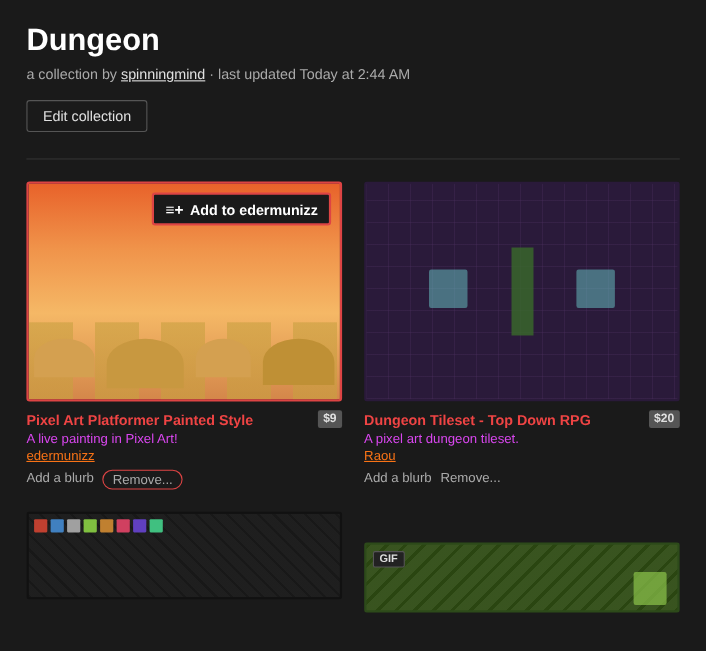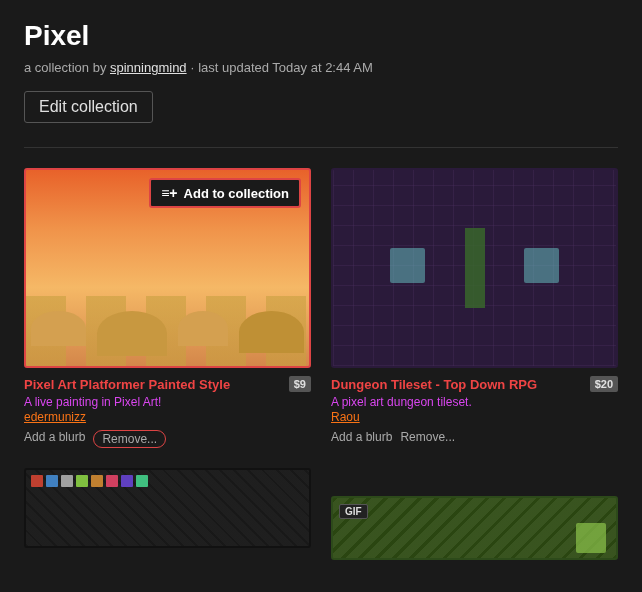--- a/index.html
+++ b/index.html
@@ -30,21 +30,21 @@
     .action-buttons {
       display: flex;
       gap: 10px;
       margin-bottom: 24px;
     }
     .btn-outline {
       background: transparent;
       border: 1px solid #555;
       color: #e0e0e0;
       padding: 6px 14px;
-      font-size: 16px;
+      font-size: 13px;
       border-radius: 3px;
       cursor: pointer;
     }
     .divider {
       border: none;
       border-top: 1px solid #333;
       margin-bottom: 20px;
     }
     .grid {
       display: grid;
@@ -231,21 +231,21 @@
       width: 35px;
       height: 35px;
       background: #6ac8c8;
       opacity: 0.5;
       border-radius: 2px;
     }
   </style>
 </head>
 <body>
 
-<h1>Pixel</h1>
+<h1>Dungeon</h1>
 
 <p class="subtitle">
   <span>a collection by </span><a>spinningmind</a><span> · last updated Today at 2:44 AM</span>
 </p>
 
 <div class="action-buttons">
   <button class="btn-outline">Edit collection</button>
 </div>
 
 <hr class="divider">
@@ -257,21 +257,21 @@
 
       <div class="cloud-shape">
         <div class="cloud"></div>
         <div class="cloud" style="width:70px;height:45px;bottom:0;background:#c89840;"></div>
         <div class="cloud" style="width:50px;"></div>
         <div class="cloud" style="width:65px;height:42px;background:#bf9035;"></div>
       </div>
 
       <button class="add-to-collection-btn">
         <span class="add-icon">≡+</span>
-        <span>Add to collection</span>
+        <span>Add to edermunizz</span>
       </button>
     </div>
     <div class="card-title-row">
       <span class="card-title">Pixel Art Platformer Painted Style</span>
       <span class="price-badge">$9</span>
     </div>
     <div class="card-desc">A live painting in Pixel Art!</div>
     <div class="card-author">edermunizz</div>
     <div class="card-actions">
       <a class="card-link">Add a blurb</a>

